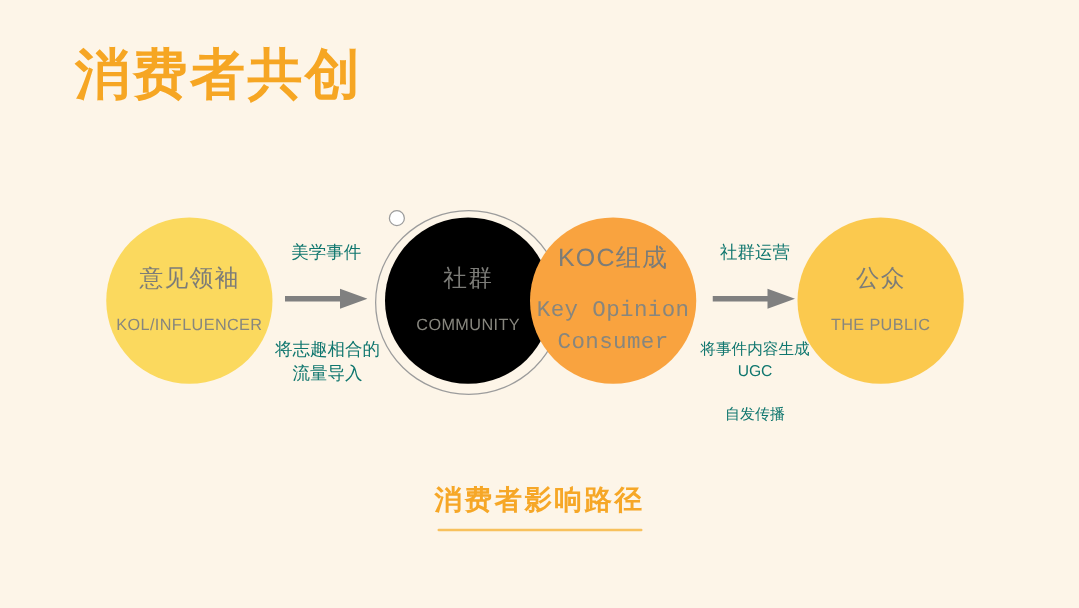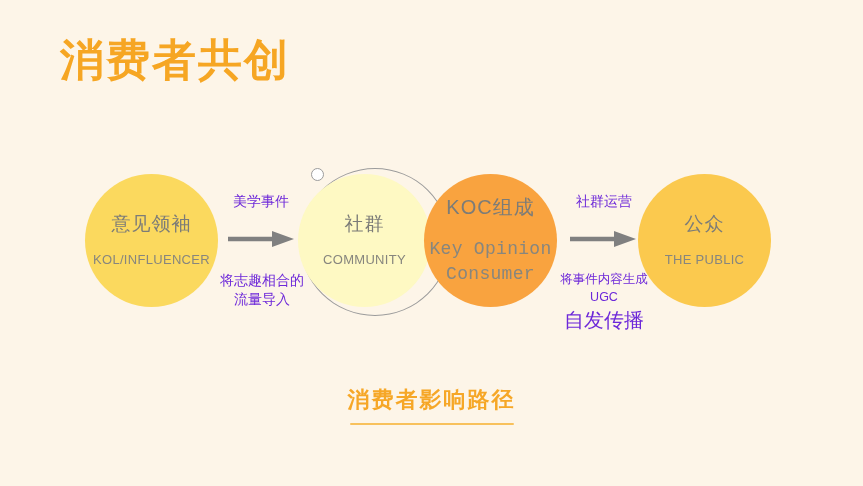--- a/index.html
+++ b/index.html
@@ -73,25 +73,25 @@
   
   #circle-kol {
     left: 85px;
     top: 174px;
     width: 133px;
     height: 133px;
     background: #FBD95E;
   }
   
   #circle-community {
-    left: 298px;
-    top: 174px;
-    width: 133px;
-    height: 133px;
-    background: #fef9c3;
+    left: 308px;
+    top: 174px;
+    width: 133px;
+    height: 133px;
+    background: #000000;
     z-index: 3;
   }
   
   #circle-koc {
     left: 424px;
     top: 174px;
     width: 133px;
     height: 133px;
     background: #F9A33F;
     z-index: 4;
@@ -138,21 +138,21 @@
     position: absolute;
     height: 22px;
     z-index: 1;
   }
   #arrow-1 { left: 228px; top: 228px; width: 66px; }
   #arrow-2 { left: 570px; top: 228px; width: 66px; }
 
   
   .edge-label {
     position: absolute;
-    color: #6d28d9;
+    color: #0f766e;
     text-align: center;
     line-height: 1.35;
     white-space: nowrap;
   }
   #label-top-1 {
     left: 202px;
     top: 192px;
     width: 118px;
     font-size: 14px;
   }
@@ -171,23 +171,23 @@
   }
   #label-bottom-2 {
     left: 540px;
     top: 270px;
     width: 128px;
     font-size: 12.5px;
     line-height: 1.45;
   }
   #label-bottom-2 .emphasis {
     display: block;
-    font-size: 20px;
+    font-size: 12px;
     line-height: 1.35;
-    margin-top: 1px;
+    margin-top: 17px;
   }
 
   
   #caption-block {
     position: absolute;
     left: 0;
     top: 358px;
     width: 863px;
     text-align: center;
     margin-top: 28px;

